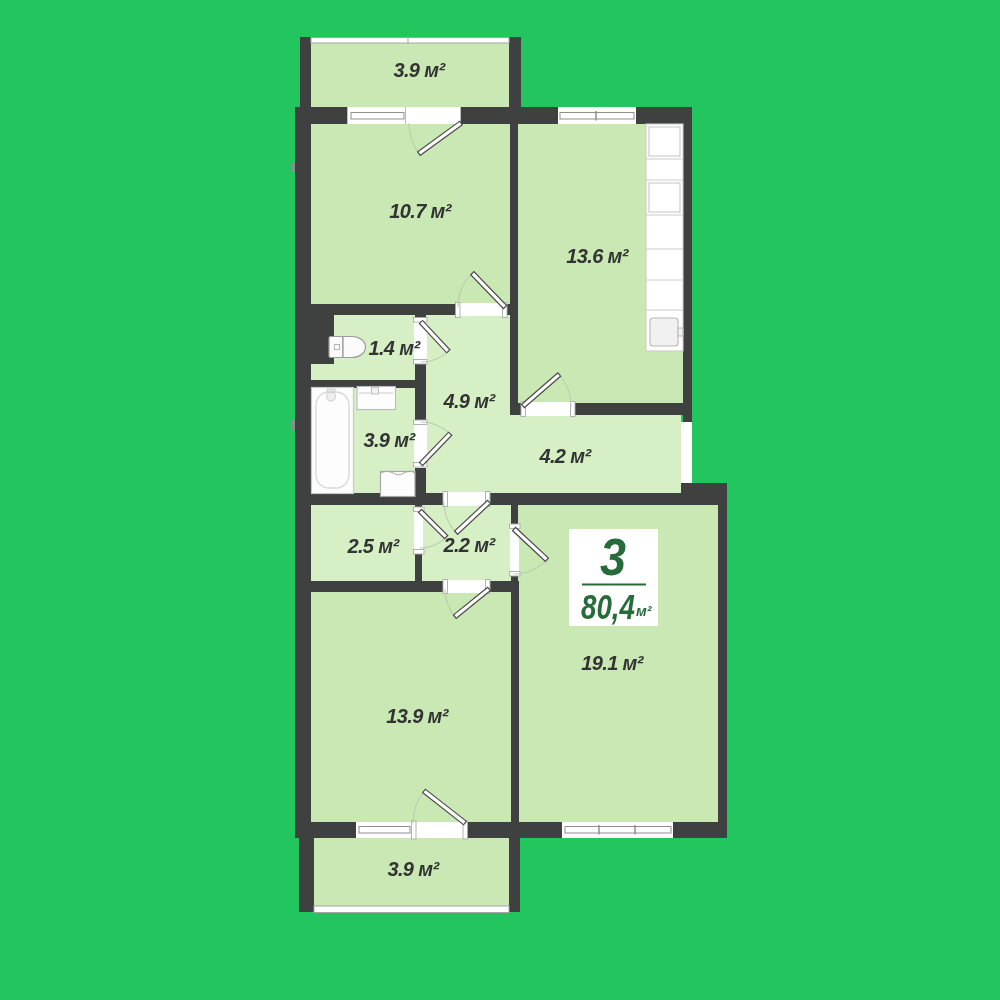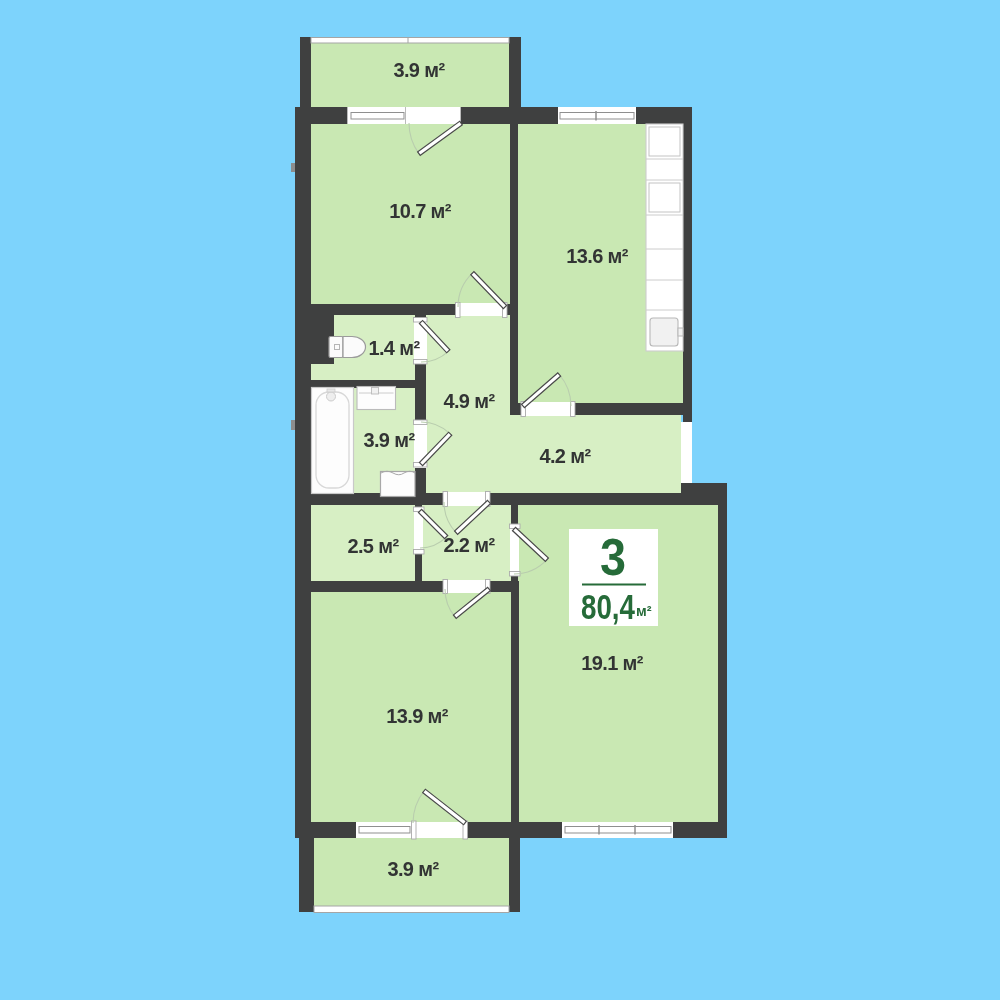--- a/index.html
+++ b/index.html
@@ -1,14 +1,14 @@
 <!DOCTYPE html>
 <html><head><meta charset="utf-8"><style>
 html,body{margin:0;padding:0;background:#ffffff;}
-#c{position:relative;width:1000px;height:1000px;background:#7dd3fc;font-family:"Liberation Sans",sans-serif;}
+#c{position:relative;width:1000px;height:1000px;background:#22c55e;font-family:"Liberation Sans",sans-serif;font-style:italic;}
 svg{position:absolute;left:0;top:0;}
 text{font-family:"Liberation Sans",sans-serif;}
 </style></head><body>
 <div id="c">
 <svg width="1000" height="1000" viewBox="0 0 1000 1000">
 <rect x="311" y="43" width="198" height="64" fill="#c9e8b3"></rect>
 <rect x="311" y="124" width="199" height="180" fill="#c9e8b3"></rect>
 <rect x="518" y="124" width="165" height="279" fill="#c9e8b3"></rect>
 <rect x="311" y="315" width="104" height="65" fill="#d7efc4"></rect>
 <rect x="311" y="364" width="20" height="16" fill="#d7efc4"></rect>

